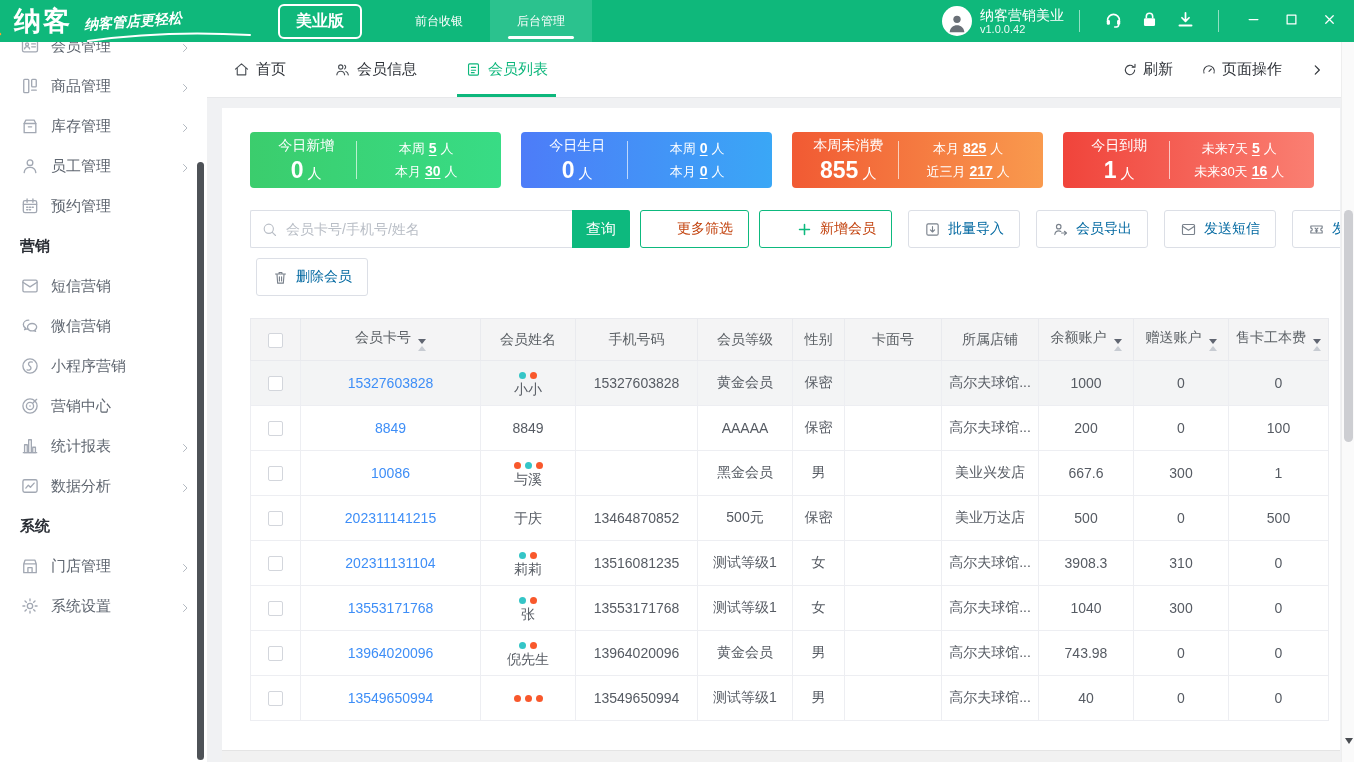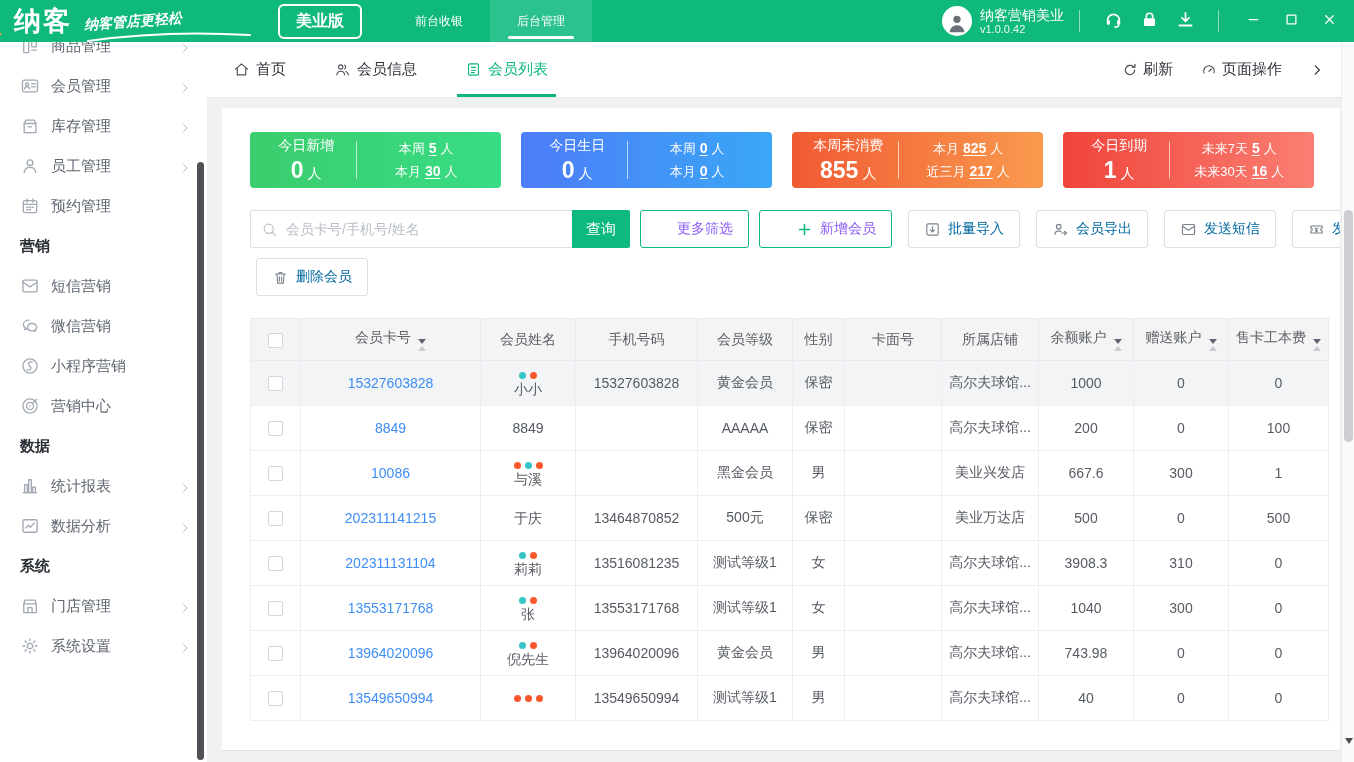--- a/index.html
+++ b/index.html
@@ -75,21 +75,21 @@
 
   .toolbar { display:flex; align-items:center; margin-top:22px; gap:10px; flex-wrap:nowrap; }
   .search-wrap { display:flex; }
   .search-box { width:322px; height:38px; border:1px solid #dcdfe6; border-right:none; border-radius:2px 0 0 2px; display:flex; align-items:center; padding:0 10px; gap:8px; background:#fff; }
   .search-box .bic { width:17px; height:17px; color:#b9bec6; flex:0 0 17px; }
   .search-box input { border:none; outline:none; font-size:14px; color:#333; width:100%; background:transparent; }
   .search-box input::placeholder { color:#b9bec6; }
   .btn-query { width:58px; height:38px; background:#0db97e; color:#fff; font-size:15px; border-radius:0 2px 2px 0; display:flex; align-items:center; justify-content:center; cursor:pointer; }
   .btn { height:38px; display:flex; align-items:center; gap:7px; padding:0 15px; border:1px solid #dcdfe6; border-radius:3px; background:#fff; font-size:14px; color:#0369a1; cursor:pointer; white-space:nowrap; }
   .btn .bic { width:17px; height:17px; color:#7a828c; flex:0 0 17px; }
-  .btn.green { border-color:#0db97e; color:#8b5cf6;padding-left:36px; }
+  .btn.green { border-color:#0db97e; color:#c2410c;padding-left:36px; }
   .btn.green .bic { color:#0db97e; }
   .btn.gapl { margin-left:6px; }
   .toolbar2 { margin-top:10px; }
 
   
   .tablewrap { margin-top:22px; }
   table { width:1078px; border-collapse:collapse; table-layout:fixed; font-size:14px; color:#565b63; }
   th { background:#f4f4f5; height:42px; font-weight:normal; color:#5c6166; border:1px solid #e9eaee; text-align:center; }
   td { height:45px; border:1px solid #edeef2; text-align:center; background:#fff; }
   tr.hl td { background:#f3f4f5; }
@@ -186,36 +186,36 @@
         </div>
       </div>
   </header>
 
   <div class="body">
 
     <aside class="sidebar">
       <nav id="side-menu">
           <div class="side-item">
             <span class="sic"><svg viewBox="0 0 24 24" fill="none" stroke="currentColor" stroke-width="1.6" stroke-linecap="round" stroke-linejoin="round">
+                <rect x="3" y="5" width="18" height="14" rx="2"></rect>
+                <circle cx="8.5" cy="10" r="1.8"></circle>
+                <path d="M5.5 15.5c.3-1.7 1.5-2.7 3-2.7s2.7 1 3 2.7M14 9.5h4.5M14 13h4.5"></path>
+              </svg></span>
+            <span>会员管理</span>
+            <span class="chev"><svg viewBox="0 0 24 24" fill="none" stroke="currentColor" stroke-width="1.6" stroke-linecap="round" stroke-linejoin="round">
+                <path d="M9 5l7 7-7 7" stroke-width="2"></path>
+              </svg></span>
+          </div>
+          <div class="side-item">
+            <span class="sic"><svg viewBox="0 0 24 24" fill="none" stroke="currentColor" stroke-width="1.6" stroke-linecap="round" stroke-linejoin="round">
                 <rect x="4.5" y="4" width="6" height="16" rx="1"></rect>
                 <rect x="14" y="4" width="5.5" height="9" rx="1"></rect>
                 <path d="M14 17h5.5"></path>
               </svg></span>
             <span>商品管理</span>
-            <span class="chev"><svg viewBox="0 0 24 24" fill="none" stroke="currentColor" stroke-width="1.6" stroke-linecap="round" stroke-linejoin="round">
-                <path d="M9 5l7 7-7 7" stroke-width="2"></path>
-              </svg></span>
-          </div>
-          <div class="side-item">
-            <span class="sic"><svg viewBox="0 0 24 24" fill="none" stroke="currentColor" stroke-width="1.6" stroke-linecap="round" stroke-linejoin="round">
-                <rect x="3" y="5" width="18" height="14" rx="2"></rect>
-                <circle cx="8.5" cy="10" r="1.8"></circle>
-                <path d="M5.5 15.5c.3-1.7 1.5-2.7 3-2.7s2.7 1 3 2.7M14 9.5h4.5M14 13h4.5"></path>
-              </svg></span>
-            <span>会员管理</span>
             <span class="chev"><svg viewBox="0 0 24 24" fill="none" stroke="currentColor" stroke-width="1.6" stroke-linecap="round" stroke-linejoin="round">
                 <path d="M9 5l7 7-7 7" stroke-width="2"></path>
               </svg></span>
           </div>
           <div class="side-item">
             <span class="sic"><svg viewBox="0 0 24 24" fill="none" stroke="currentColor" stroke-width="1.6" stroke-linecap="round" stroke-linejoin="round">
                 <path d="M5 9h14v11H5z"></path>
                 <path d="M5 9l2-4h10l2 4M10 13h4"></path>
               </svg></span>
             <span>库存管理</span>
@@ -264,21 +264,20 @@
           </div>
           <div class="side-item">
             <span class="sic"><svg viewBox="0 0 24 24" fill="none" stroke="currentColor" stroke-width="1.6" stroke-linecap="round" stroke-linejoin="round">
                 <circle cx="12" cy="12" r="8.5"></circle>
                 <circle cx="12" cy="12" r="4.3"></circle>
                 <circle cx="12" cy="12" r="1" fill="currentColor" stroke="none"></circle>
                 <path d="M15.5 8.5L20 4"></path>
               </svg></span>
             <span>营销中心</span>
           </div>
-          <div class="side-section">数据</div>
           <div class="side-item">
             <span class="sic"><svg viewBox="0 0 24 24" fill="none" stroke="currentColor" stroke-width="1.6" stroke-linecap="round" stroke-linejoin="round">
                 <path d="M4 20h16"></path>
                 <rect x="5.5" y="10.5" width="3.2" height="9.5"></rect>
                 <rect x="10.4" y="4.5" width="3.2" height="15.5"></rect>
                 <rect x="15.3" y="13.5" width="3.2" height="6.5"></rect>
               </svg></span>
             <span>统计报表</span>
             <span class="chev"><svg viewBox="0 0 24 24" fill="none" stroke="currentColor" stroke-width="1.6" stroke-linecap="round" stroke-linejoin="round">
                 <path d="M9 5l7 7-7 7" stroke-width="2"></path>

